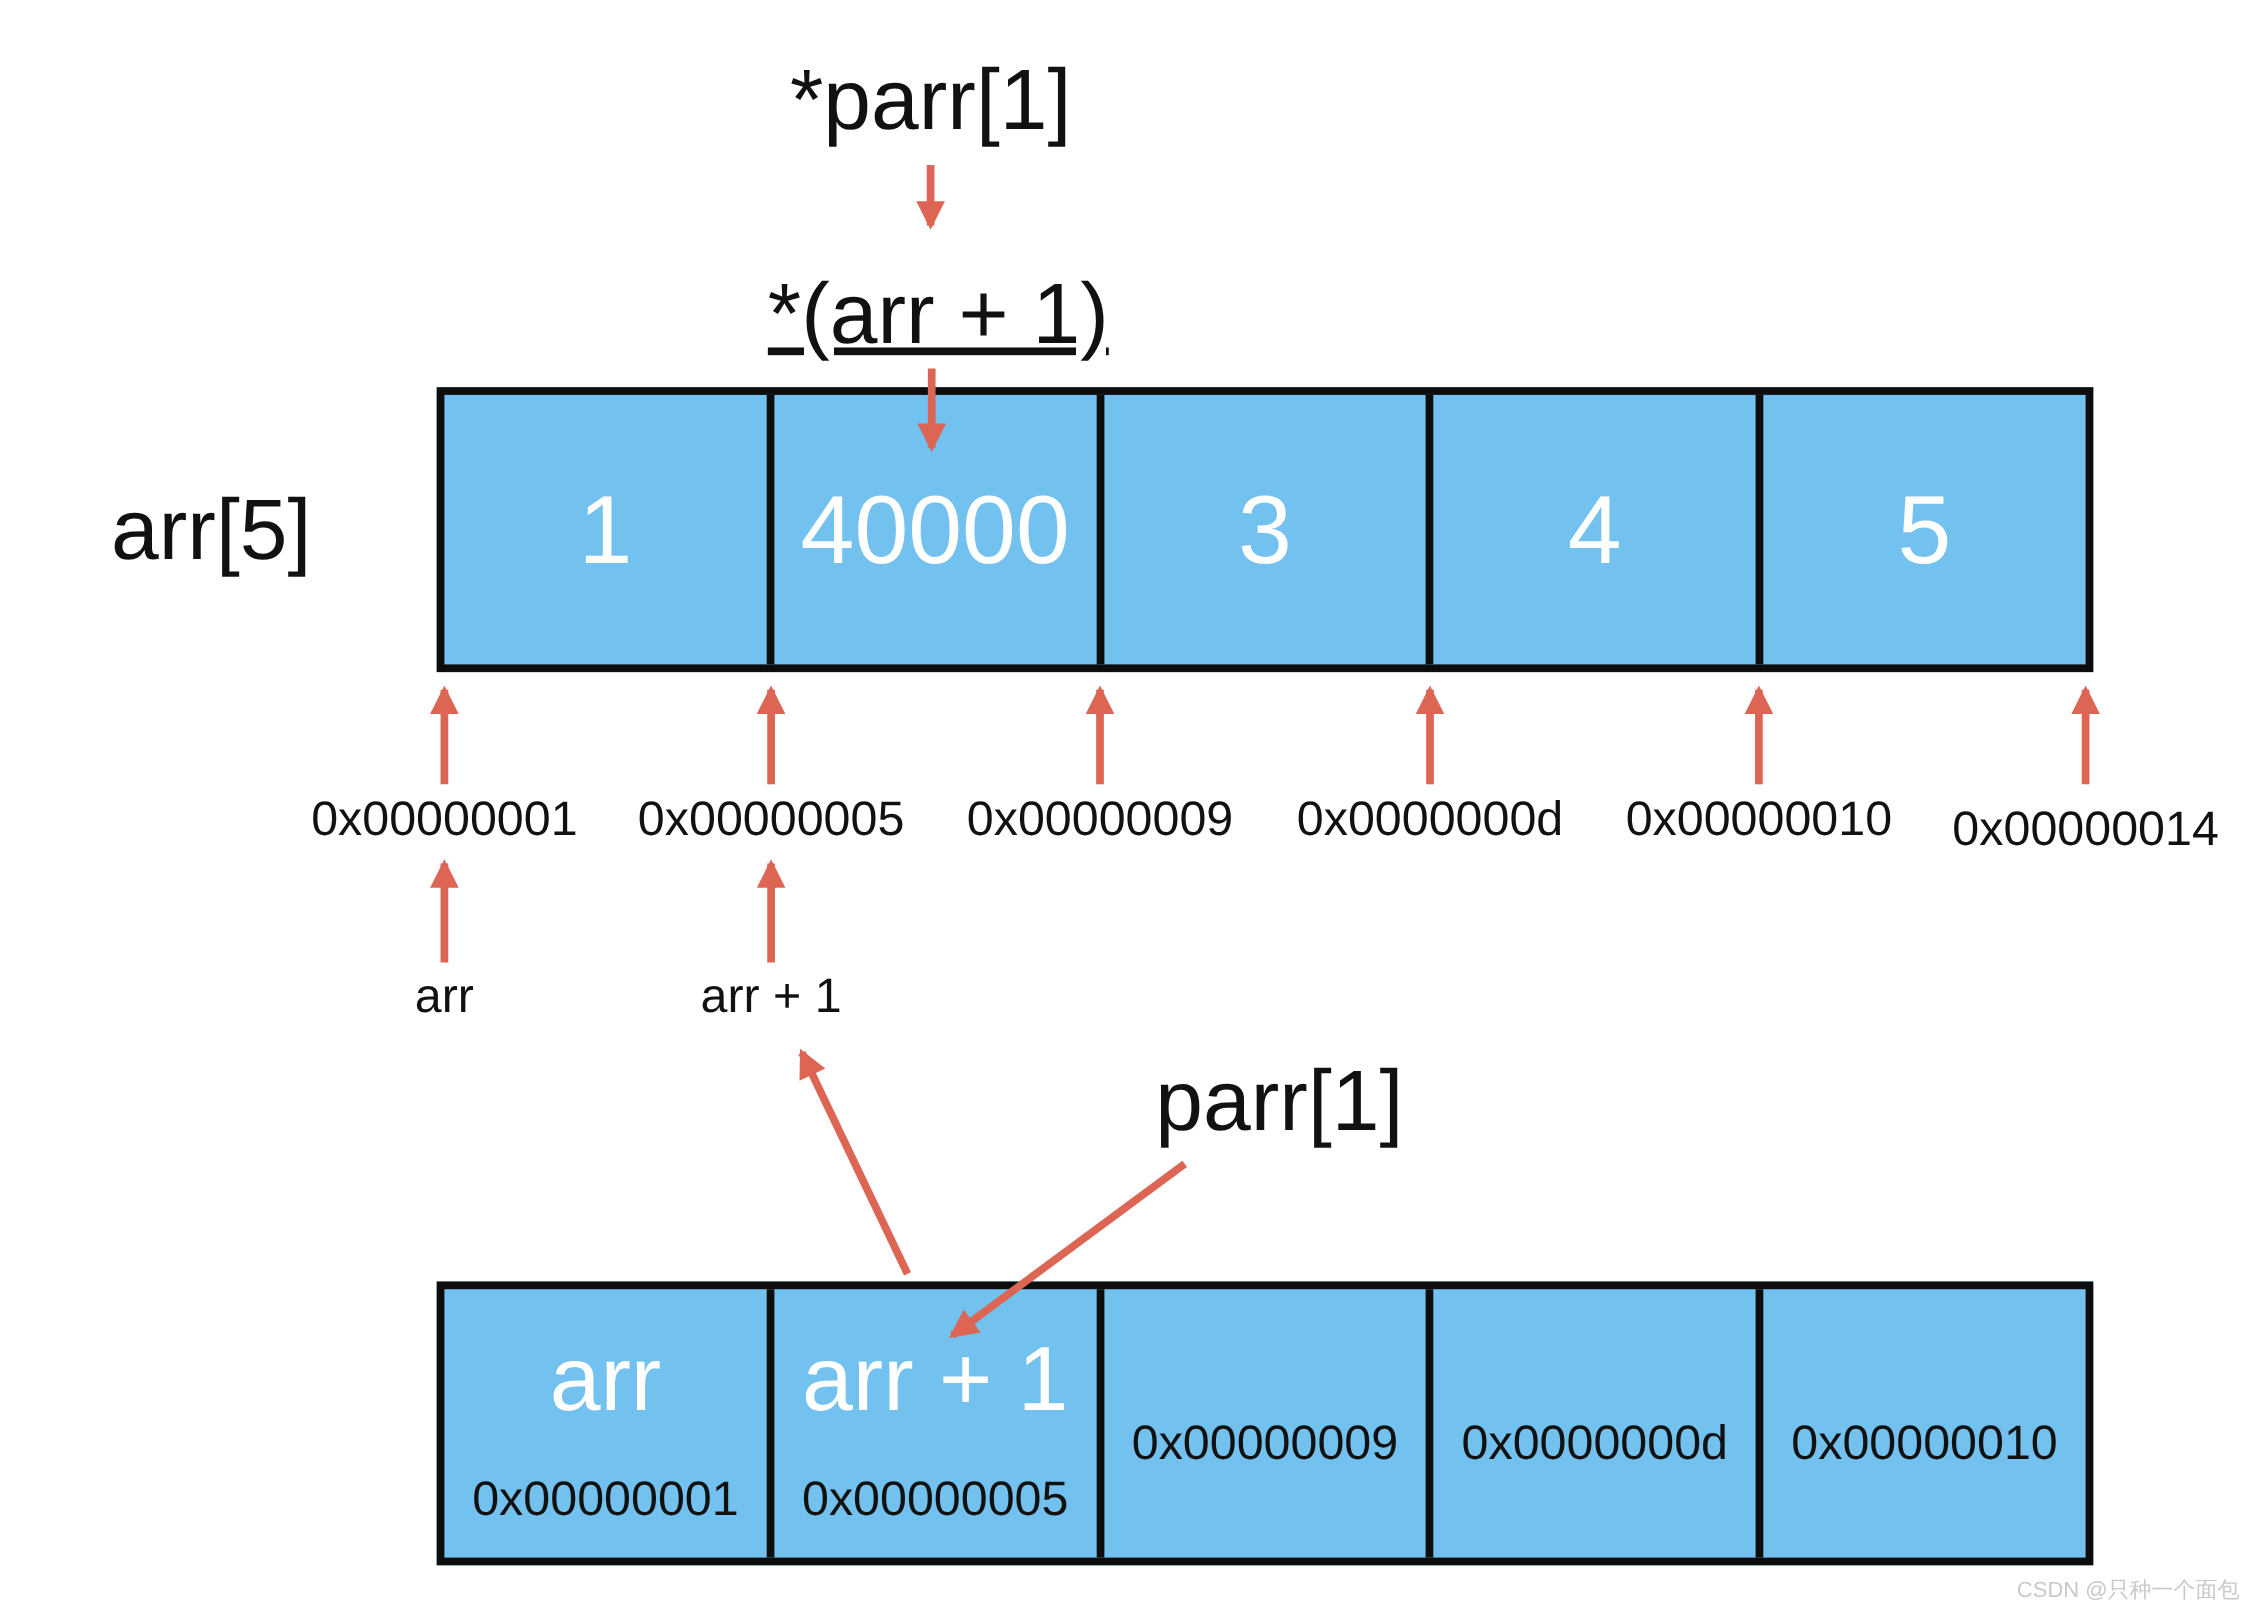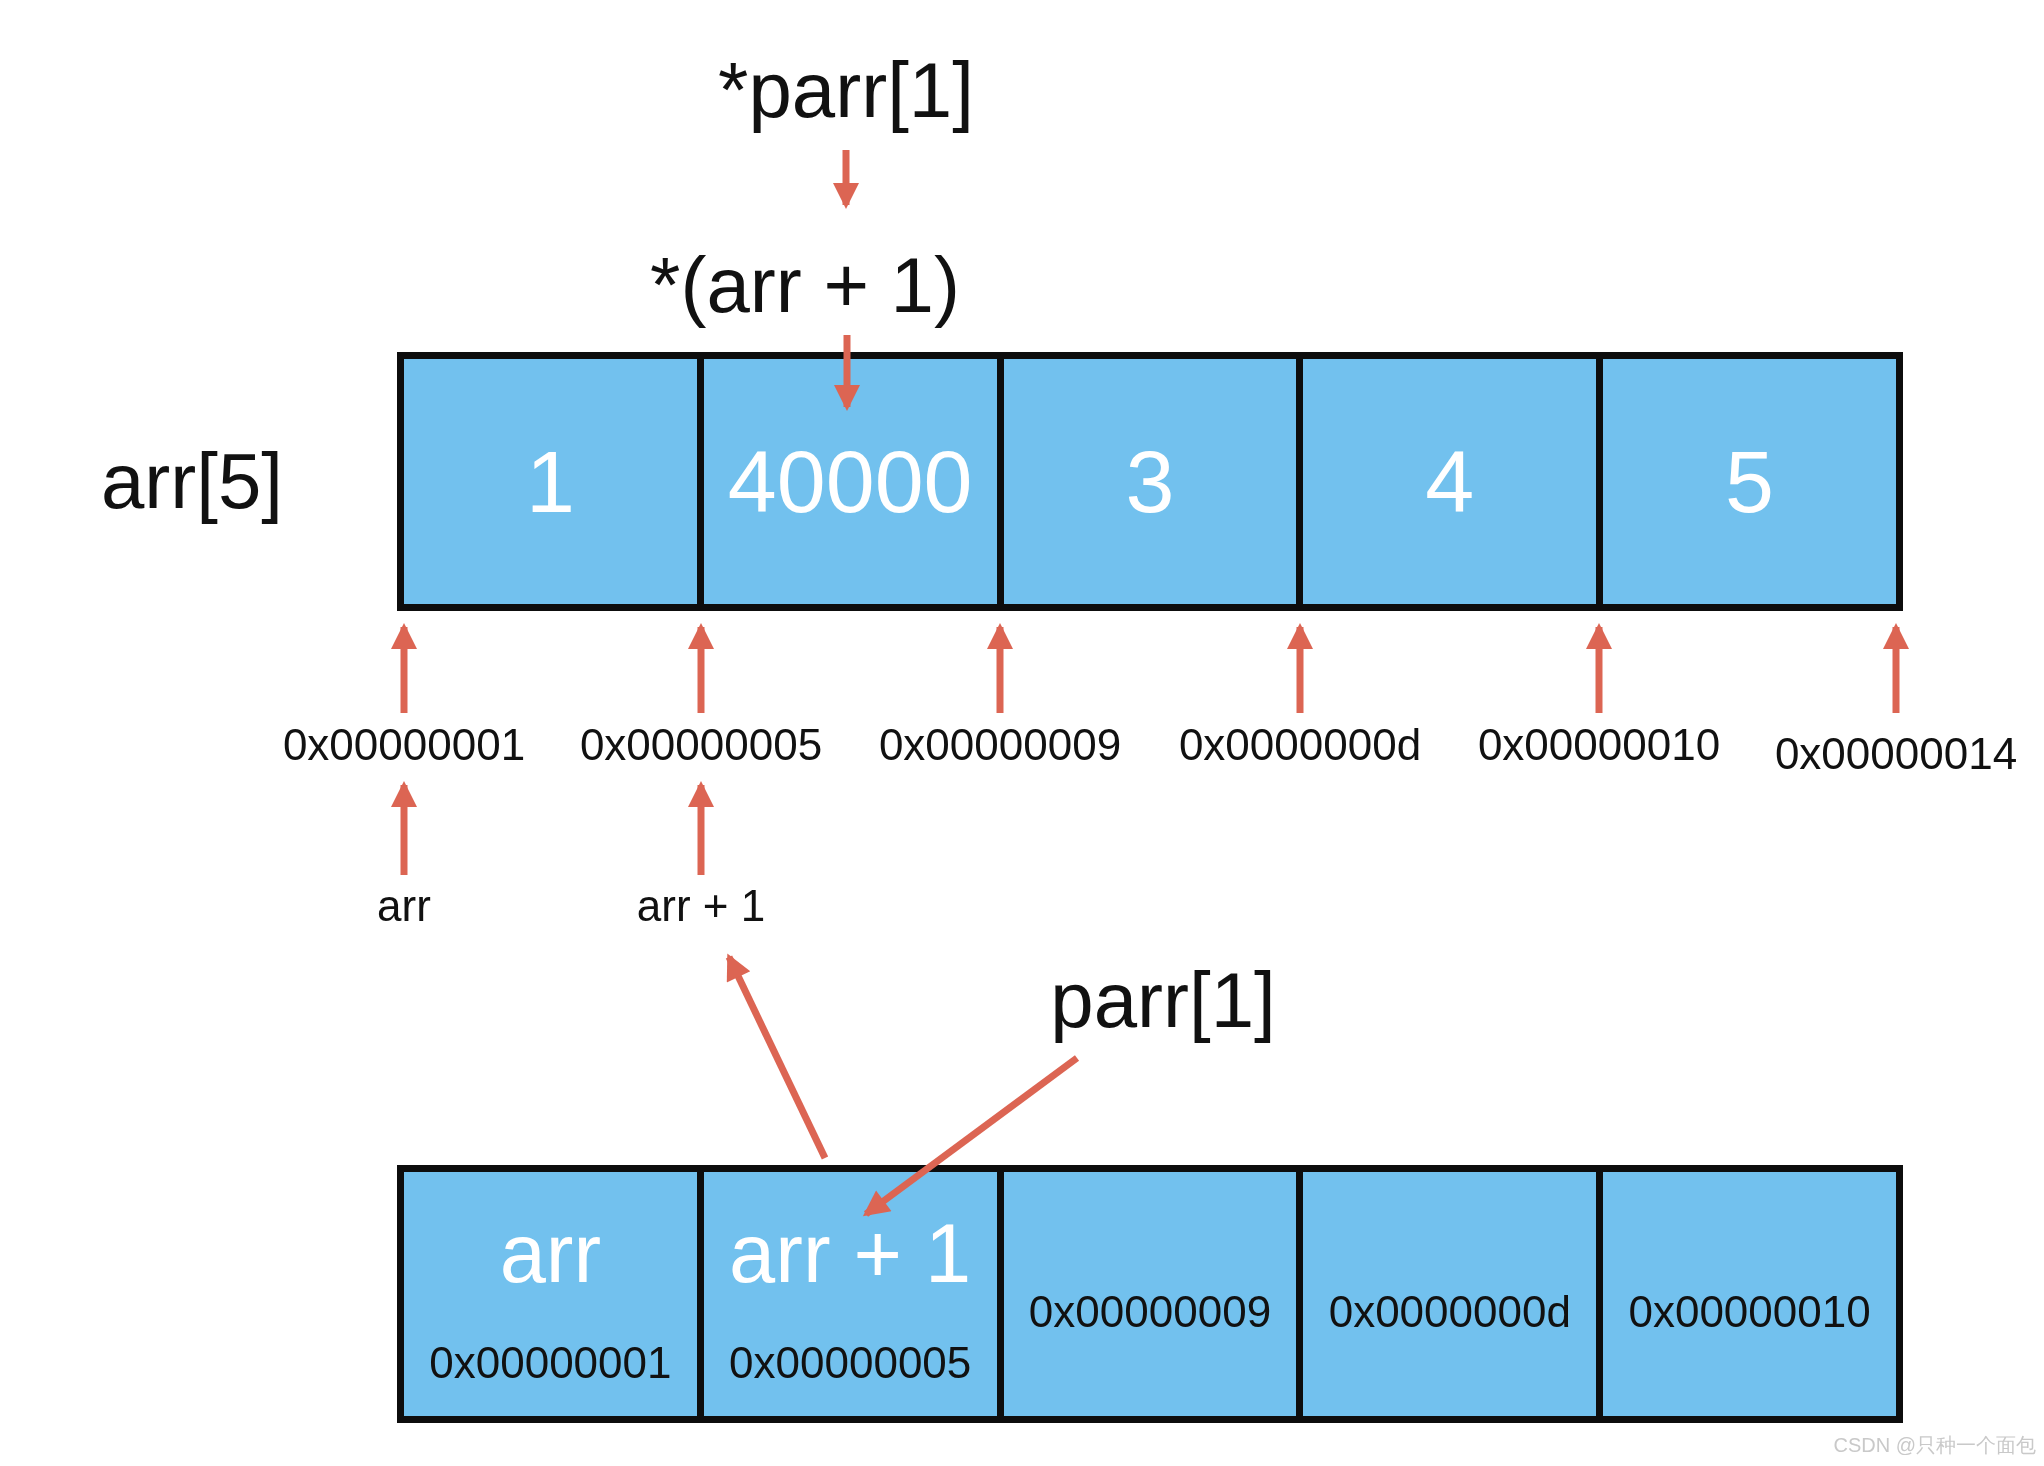--- a/index.html
+++ b/index.html
@@ -20,21 +20,21 @@
   }
   .big-label{
     position:absolute;
     font-size:78px;
     line-height:1.08;
     color:var(--text);
     white-space:nowrap;
     transform:translate(-50%,-50%);
   }
   .top-deref1{left:846px;top:90px;}
-  .top-deref2{left:805px;top:285px;}
+  .top-deref2{left:853px;top:285px;text-decoration:underline;}
   .arr-label{left:192px;top:481px;}
   .parr1-label{left:1163px;top:1000px;}
   .parr-label{left:196px;top:1310px;}
 
   .array{
     position:absolute;
     left:397px;
     width:1506px;
     box-sizing:border-box;
     border:7px solid var(--border);

